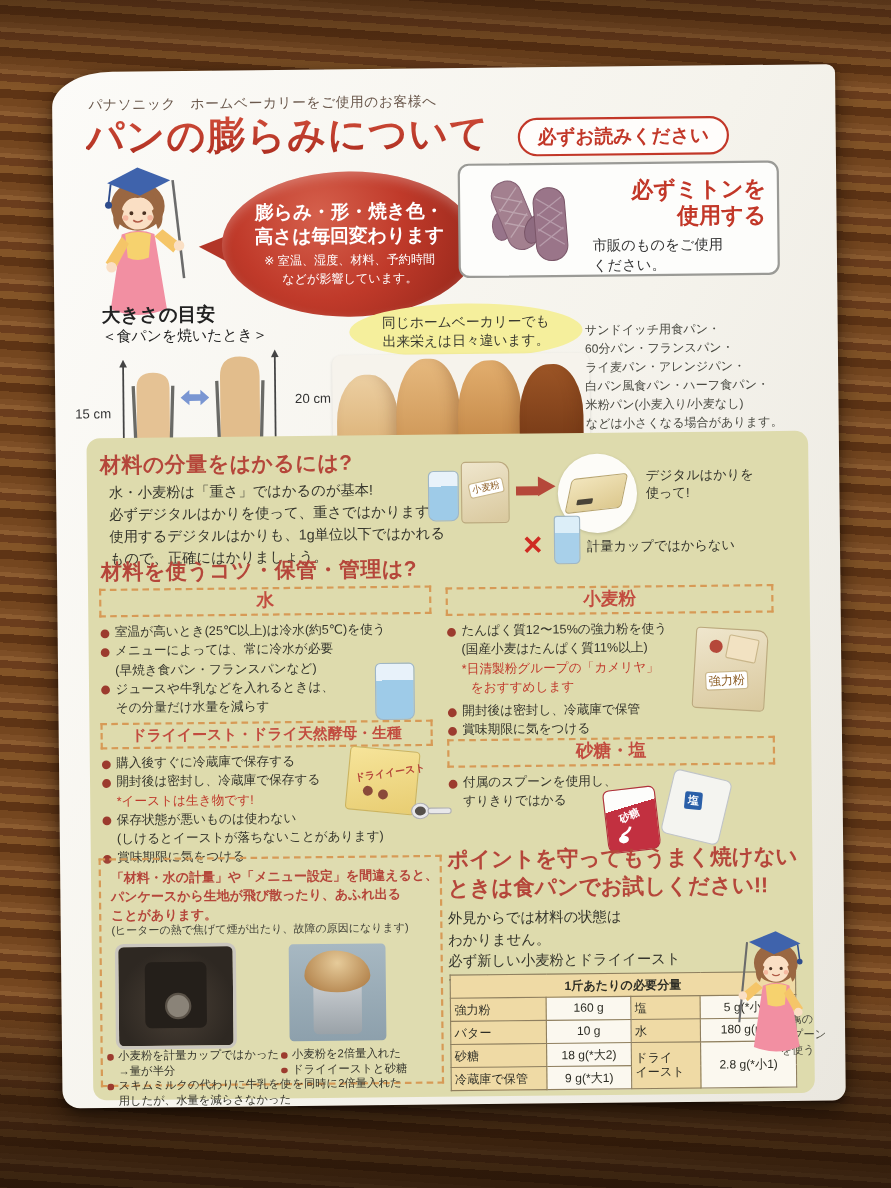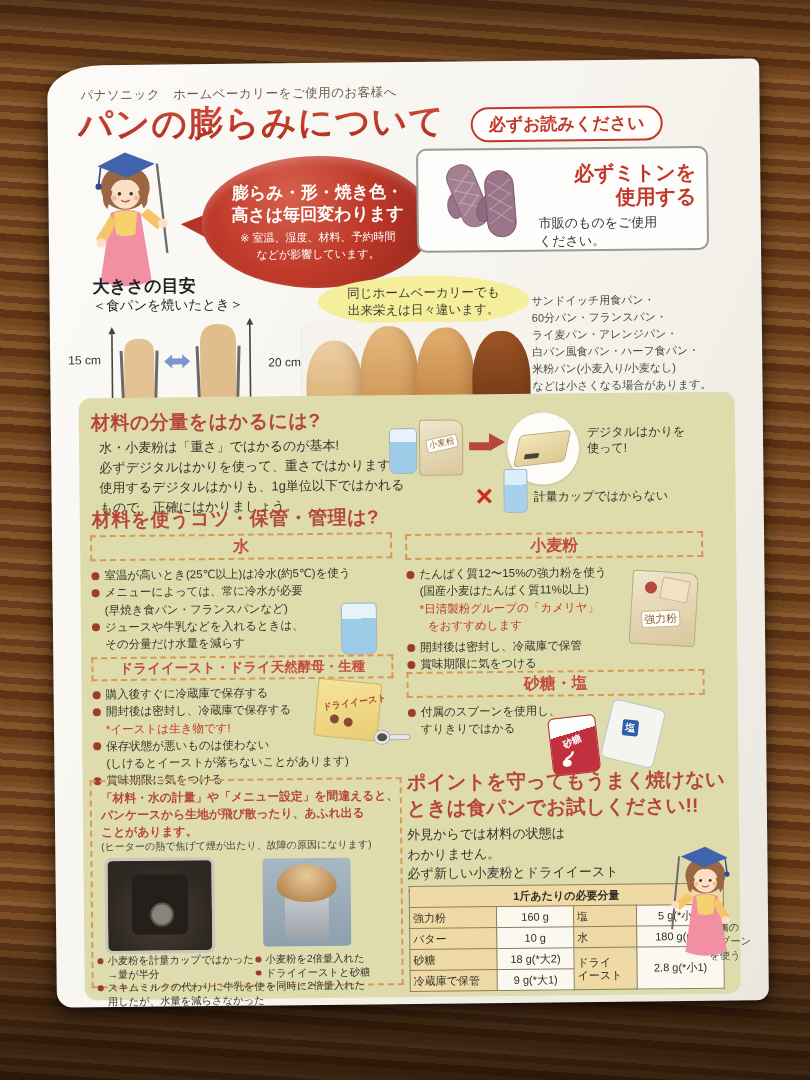--- a/index.html
+++ b/index.html
@@ -57,21 +57,21 @@
   .cap{position:relative;padding-left:10px;font-size:10.3px;color:#35352c;line-height:1.32;}
   .cap::before{content:"";position:absolute;left:0;top:4px;width:5.5px;height:5.5px;border-radius:50%;background:#9c3b2e;}
   .capc{padding-left:10px;font-size:10.3px;color:#35352c;line-height:1.32;}
   .pt-title{font-size:19.5px;font-weight:bold;color:#b5463a;line-height:1.32;}
   .pt-body{font-size:13px;color:#35352c;line-height:1.5;}
   table.qty{border-collapse:collapse;font-size:11px;color:#2e2e26;}
   table.qty td,table.qty th{border:1px solid #8f7f5f;padding:1px 3px;height:18px;}
   table.qty th{background:#efdaa5;font-weight:bold;text-align:center;}
   td.lab{background:#efdaa5;text-align:left;}
   td.val{background:#fbf8ef;text-align:center;}
-  .prel{white-space:pre-line;line-height:1.15;border-radius:12px;}
+  .prel{white-space:pre-line;line-height:1.15;}
   .tnote{font-size:10.3px;color:#4c4c40;line-height:1.35;}
   .glass{background:linear-gradient(180deg,#e8f2fa 0 30%,#9ecbe8 30% 100%);border:1.5px solid #9fb6c6;border-radius:5px 5px 7px 7px;}
   .flourbag{background:linear-gradient(160deg,#efe6cd,#d9c89d);border:1px solid #bba87e;border-radius:4px 10px 4px 4px;}
   .baglabel{font-size:8.5px;color:#8a5a20;background:#fff;border:1px solid #c9b68a;border-radius:3px;padding:0 2px;}
   .redarrow{width:0;height:0;border-top:9px solid transparent;border-bottom:9px solid transparent;border-left:16px solid #b5483a;}
   .redarrowbar{height:8px;background:#b5483a;}
   .scalecircle{background:#fdfcf8;border-radius:50%;box-shadow:0 1px 3px rgba(0,0,0,.15);}
   .scalebody{background:linear-gradient(160deg,#f2e5bc,#dcc88e);border:1px solid #b9a670;transform:skewX(-18deg) rotate(-6deg);border-radius:4px;}
   .scaledisp{background:#4a4438;border-radius:1px;}
   .yeastbox{background:linear-gradient(165deg,#f6e49a,#e8cd72);border:1px solid #cdb45e;border-radius:4px;}
@@ -152,21 +152,21 @@
       <div class="mit-title nw">使用する</div>
       <div class="mit-body nw" style="margin-top:5px">市販のものをご使用</div>
       <div class="mit-body nw">ください。</div>
     </div>
   </div>
 
   <div class="abs sz-title nw" style="left:43px;top:210px">大きさの目安</div>
   <div class="abs sz-sub nw" style="left:43px;top:232px">＜食パンを焼いたとき＞</div>
 
   <div class="abs" style="left:18px;top:252px;width:230px;height:112px">
-    <span class="abs cmlbl nw" style="left:0px;top:36px">15 cm</span>
+    <span class="abs cmlbl nw" style="left:0px;top:52px">15 cm</span>
     <svg class="abs" style="left:36px;top:0px" width="160" height="92">
       <line x1="8" y1="16" x2="8" y2="88" stroke="#444" stroke-width="1.6"></line>
       <polygon points="8,10 4.5,17 11.5,17" fill="#444"></polygon>
         <polygon points="8,94 4.5,87 11.5,87" fill="#444"></polygon>
       <path d="M20,88 V36 Q20,22 35,22 Q50,22 50,36 V88 Z" fill="#e5c294"></path>
       <path d="M17,34 L19,89 H51 L53,34" fill="none" stroke="#6a6a66" stroke-width="3"></path>
       <polygon points="60,45 68,38 68,42 78,42 78,38 86,45 78,52 78,48 68,48 68,52" fill="#7a96d2"></polygon>
       <path d="M96,88 V26 Q96,8 114,8 Q132,8 132,26 V88 Z" fill="#e2bd8c"></path>
       <path d="M93,30 L95,89 H133 L135,30" fill="none" stroke="#6a6a66" stroke-width="3"></path>
       <line x1="146" y1="8" x2="146" y2="88" stroke="#444" stroke-width="1.6"></line>

